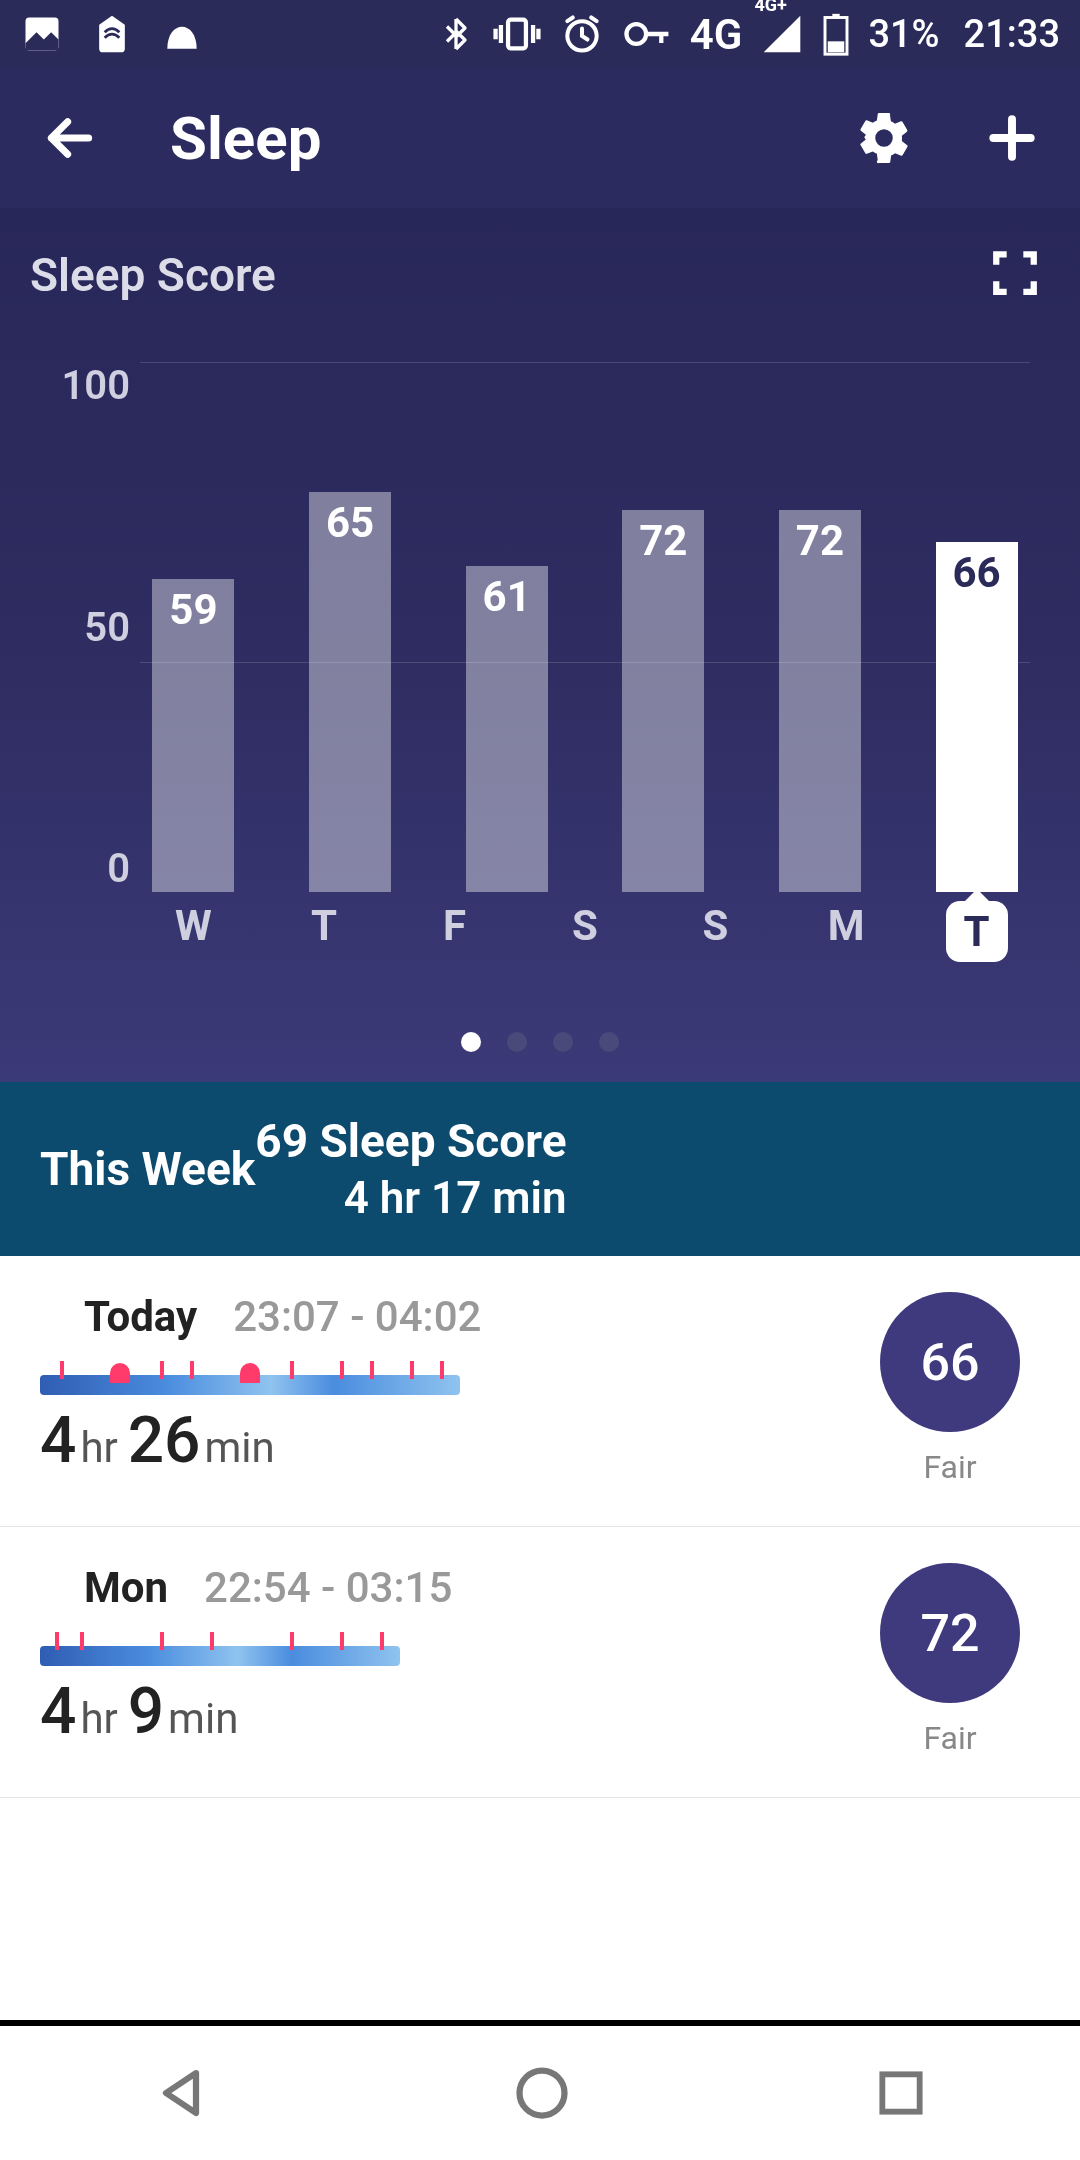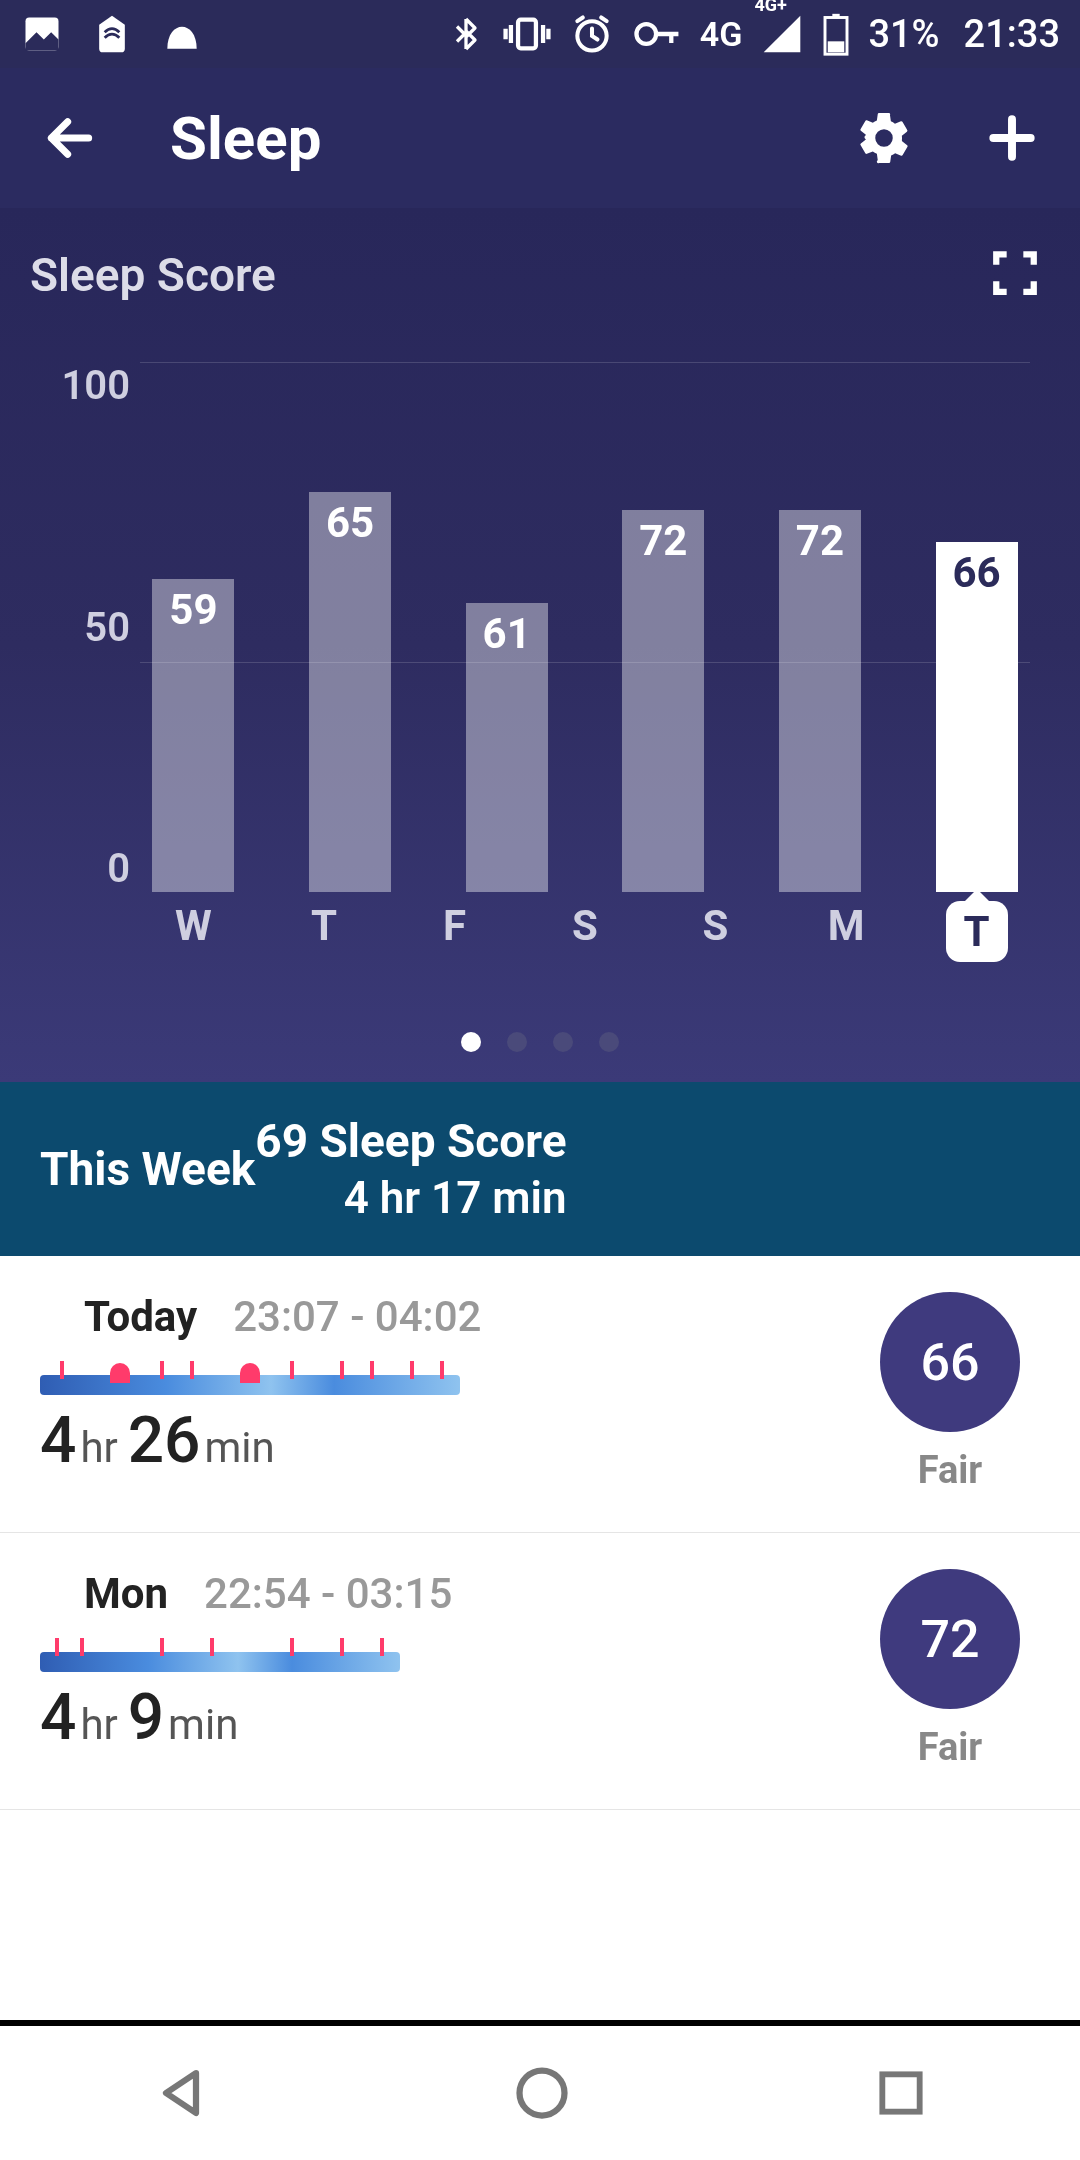--- a/index.html
+++ b/index.html
@@ -59,21 +59,21 @@
   .item-range { color: #999; font-size: 42px; font-weight: 500; }
   .sleep-bar { margin-top: 20px; width: 420px; height: 34px; position: relative; }
   .sb-track { position: absolute; left: 0; right: 0; top: 14px; height: 20px; background: linear-gradient(to right, #2f5db3 0%, #4a8cde 30%, #8fc3ef 55%, #4a8cde 70%, #8fc3ef 100%); border-radius: 4px; }
   .sb-tick { position: absolute; top: 0; width: 4px; height: 18px; background: #ff3b6b; }
   .sb-bump { position: absolute; top: 2px; width: 20px; height: 20px; background: #ff3b6b; border-radius: 50% 50% 0 0; }
   .duration { margin-top: 8px; color: #222; }
   .dur-big { font-size: 64px; font-weight: 500; }
   .dur-unit { font-size: 42px; font-weight: 400; color: #555; margin: 0 6px 0 4px; }
   .item-right { width: 180px; display: flex; flex-direction: column; align-items: center; justify-content: center; }
   .score-circle { width: 140px; height: 140px; border-radius: 50%; background: #3f3a7e; color: #fff; display: flex; align-items: center; justify-content: center; font-size: 52px; font-weight: 500; }
-  .score-label { color: #888; font-size: 38px; margin-top: 16px; font-weight: bold; }
+  .score-label { color: #888; font-size: 32px; margin-top: 16px; }
 
   
   .nav-bar { height: 140px; background: #fff; border-top: 6px solid #000; display: flex; align-items: center; justify-content: space-around; }
   .nav-btn { display: flex; align-items: center; justify-content: center; }
 </style>
 </head>
 <body>
 
 <div class="status-bar">
   <div class="status-left">
@@ -112,21 +112,21 @@
           <circle cx="12" cy="13" r="8" fill="none" stroke="#fff" stroke-width="2.2"></circle>
           <path d="M12 9 V13 L15 15 M4 5 L7 3 M20 5 L17 3" stroke="#fff" stroke-width="2.2" fill="none" stroke-linecap="round"></path>
         </svg>
     </span>
     <span class="status-icon">
       <svg width="50" height="44" viewBox="0 0 28 24">
           <circle cx="8" cy="12" r="5.5" fill="none" stroke="#fff" stroke-width="2.4"></circle>
           <path d="M13 12 H26 M22 12 V17" stroke="#fff" stroke-width="2.4"></path>
         </svg>
     </span>
-    <span class="status-icon" style="font-size:34px;font-weight:600;">4G</span>
+    <span class="status-icon" style="font-size:42px;font-weight:600;">4G</span>
     <span class="status-icon" style="position:relative;">
       <span style="position:absolute;top:-18px;left:-6px;font-size:18px;font-weight:700;">4G+</span>
       <svg width="44" height="44" viewBox="0 0 24 24">
           <path d="M2 22 L22 2 L22 22 Z" fill="#fff"></path>
         </svg>
     </span>
     <span class="status-icon">
       <svg width="28" height="44" viewBox="0 0 14 24">
           <rect x="1" y="3" width="12" height="20" fill="none" stroke="#fff" stroke-width="1.6"></rect>
           <rect x="5" y="1" width="4" height="2" fill="#fff"></rect>
@@ -183,21 +183,21 @@
           <div class="bar" style="height:312.7px">
             <div class="bar-value">59</div>
           </div>
         </div>
         <div class="bar-col">
           <div class="bar" style="height:400px">
             <div class="bar-value">65</div>
           </div>
         </div>
         <div class="bar-col">
-          <div class="bar" style="height:289px">
+          <div class="bar" style="height:326px">
             <div class="bar-value">61</div>
           </div>
         </div>
         <div class="bar-col">
           <div class="bar" style="height:381.59999999999997px">
             <div class="bar-value">72</div>
           </div>
         </div>
         <div class="bar-col">
           <div class="bar" style="height:381.59999999999997px">

